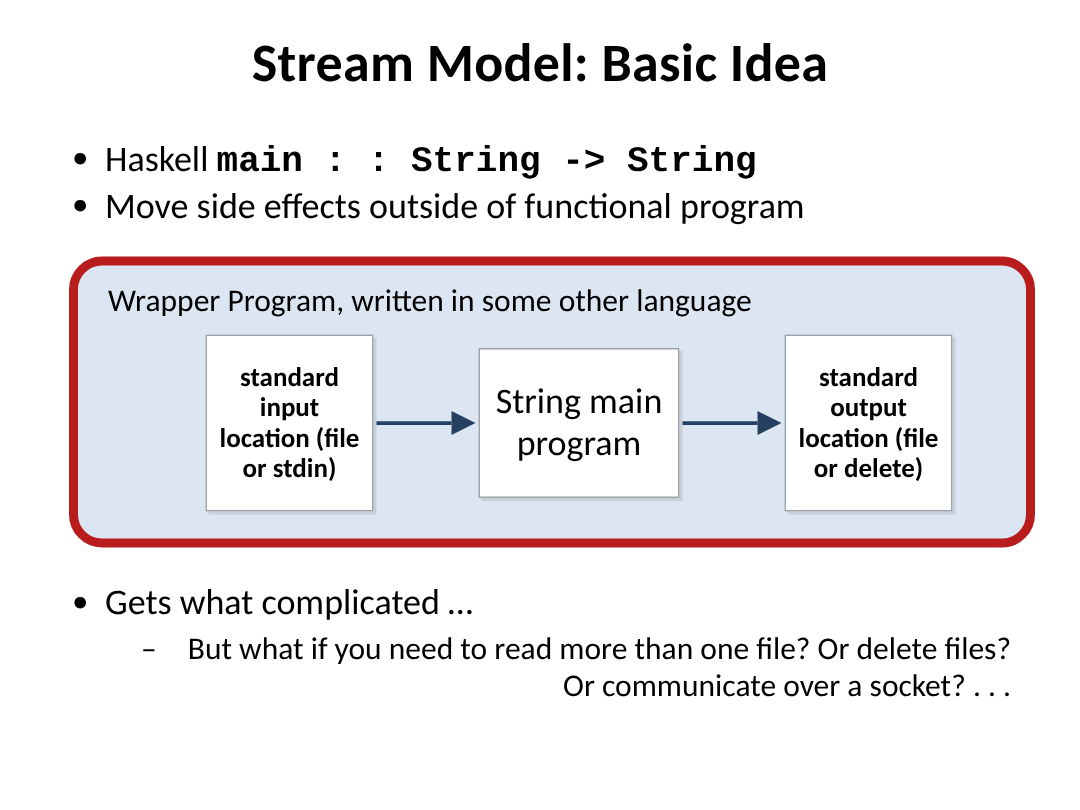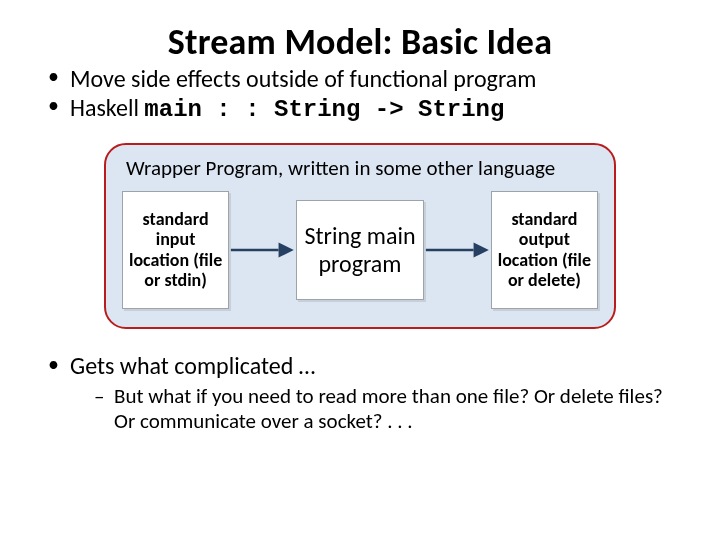--- a/index.html
+++ b/index.html
@@ -7,54 +7,56 @@
     width: 720px; height: 540px;
     background: #fff;
     font-family: Calibri, Arial, sans-serif;
     color: #000;
     padding: 20px 46px 0 46px;
     position: relative;
   }
   .title {
     font-size: 36px;
     text-align: center;
+    margin-bottom: 28px;
     letter-spacing: 0.2px;
   }
   ul.top { list-style: none; margin-bottom: 18px; }
   ul.top > li {
     font-size: 24px;
     line-height: 1.22;
     padding-left: 24px;
     position: relative;
   }
   ul.top > li::before {
     content: "•";
     position: absolute;
     left: 2px; top: 0;
     font-size: 22px;
   }
   .mono { font-family: "Courier New", monospace; font-weight: bold; }
 
   .diagram {
-    width: 512px;
+    width: 644px;
     margin: 0 auto 22px auto;
-    border: 2px solid #b91c1c;
+    border: 6px solid #b91c1c;
     border-radius: 22px;
     background: #dce6f2;
     padding: 10px 16px 18px 16px;
   }
   .wrapper-label {
     font-size: 21px;
     margin-bottom: 10px;
     padding-left: 4px;
   }
   .row {
     display: flex;
     align-items: center;
-    justify-content: flex-start;
+    justify-content: center;
+    margin-left: 36px;
   }
   .box {
     background: #fff;
     border: 1px solid #9da3aa;
     text-align: center;
     display: flex;
     flex-direction: column;
     justify-content: center;
     box-shadow: 2px 2px 0 #c7cfd8;
   }
@@ -77,43 +79,43 @@
   ul.bottom > li {
     font-size: 24px;
     padding-left: 24px;
     position: relative;
     margin-bottom: 4px;
   }
   ul.bottom > li::before {
     content: "•";
     position: absolute; left: 2px; top: 0; font-size: 22px;
   }
-  ul.sub { list-style: none; margin-top: 4px; }
+  ul.sub { list-style: none; margin-top: 4px; text-align: right; }
   ul.sub > li {
     font-size: 21px;
     padding-left: 44px;
     position: relative;
     line-height: 1.22;
   }
   ul.sub > li::before {
     content: "–";
     position: absolute; left: 24px; top: 0;
   }
 </style>
 </head>
 <body>
 
 <h1 class="title">Stream Model: Basic Idea</h1>
 
 <ul class="top">
   <li>
-    <span>Move side effects outside of functional program</span>
+    <span>Haskell </span><span class="mono">main : : String -&gt; String</span>
   </li>
   <li>
-    <span>Haskell </span><span class="mono">main : : String -&gt; String</span>
+    <span>Move side effects outside of functional program</span>
   </li>
 </ul>
 
 <div class="diagram">
   <div class="wrapper-label">Wrapper Program, written in some other language</div>
   <div class="row">
     <div class="box box1">standard input location (file or stdin)</div>
     <svg class="arrow" viewBox="0 0 70 40">
       <line x1="2" y1="20" x2="52" y2="20" stroke="#254061" stroke-width="2.5"></line>
       <polygon points="52,12 68,20 52,28" fill="#254061"></polygon>

